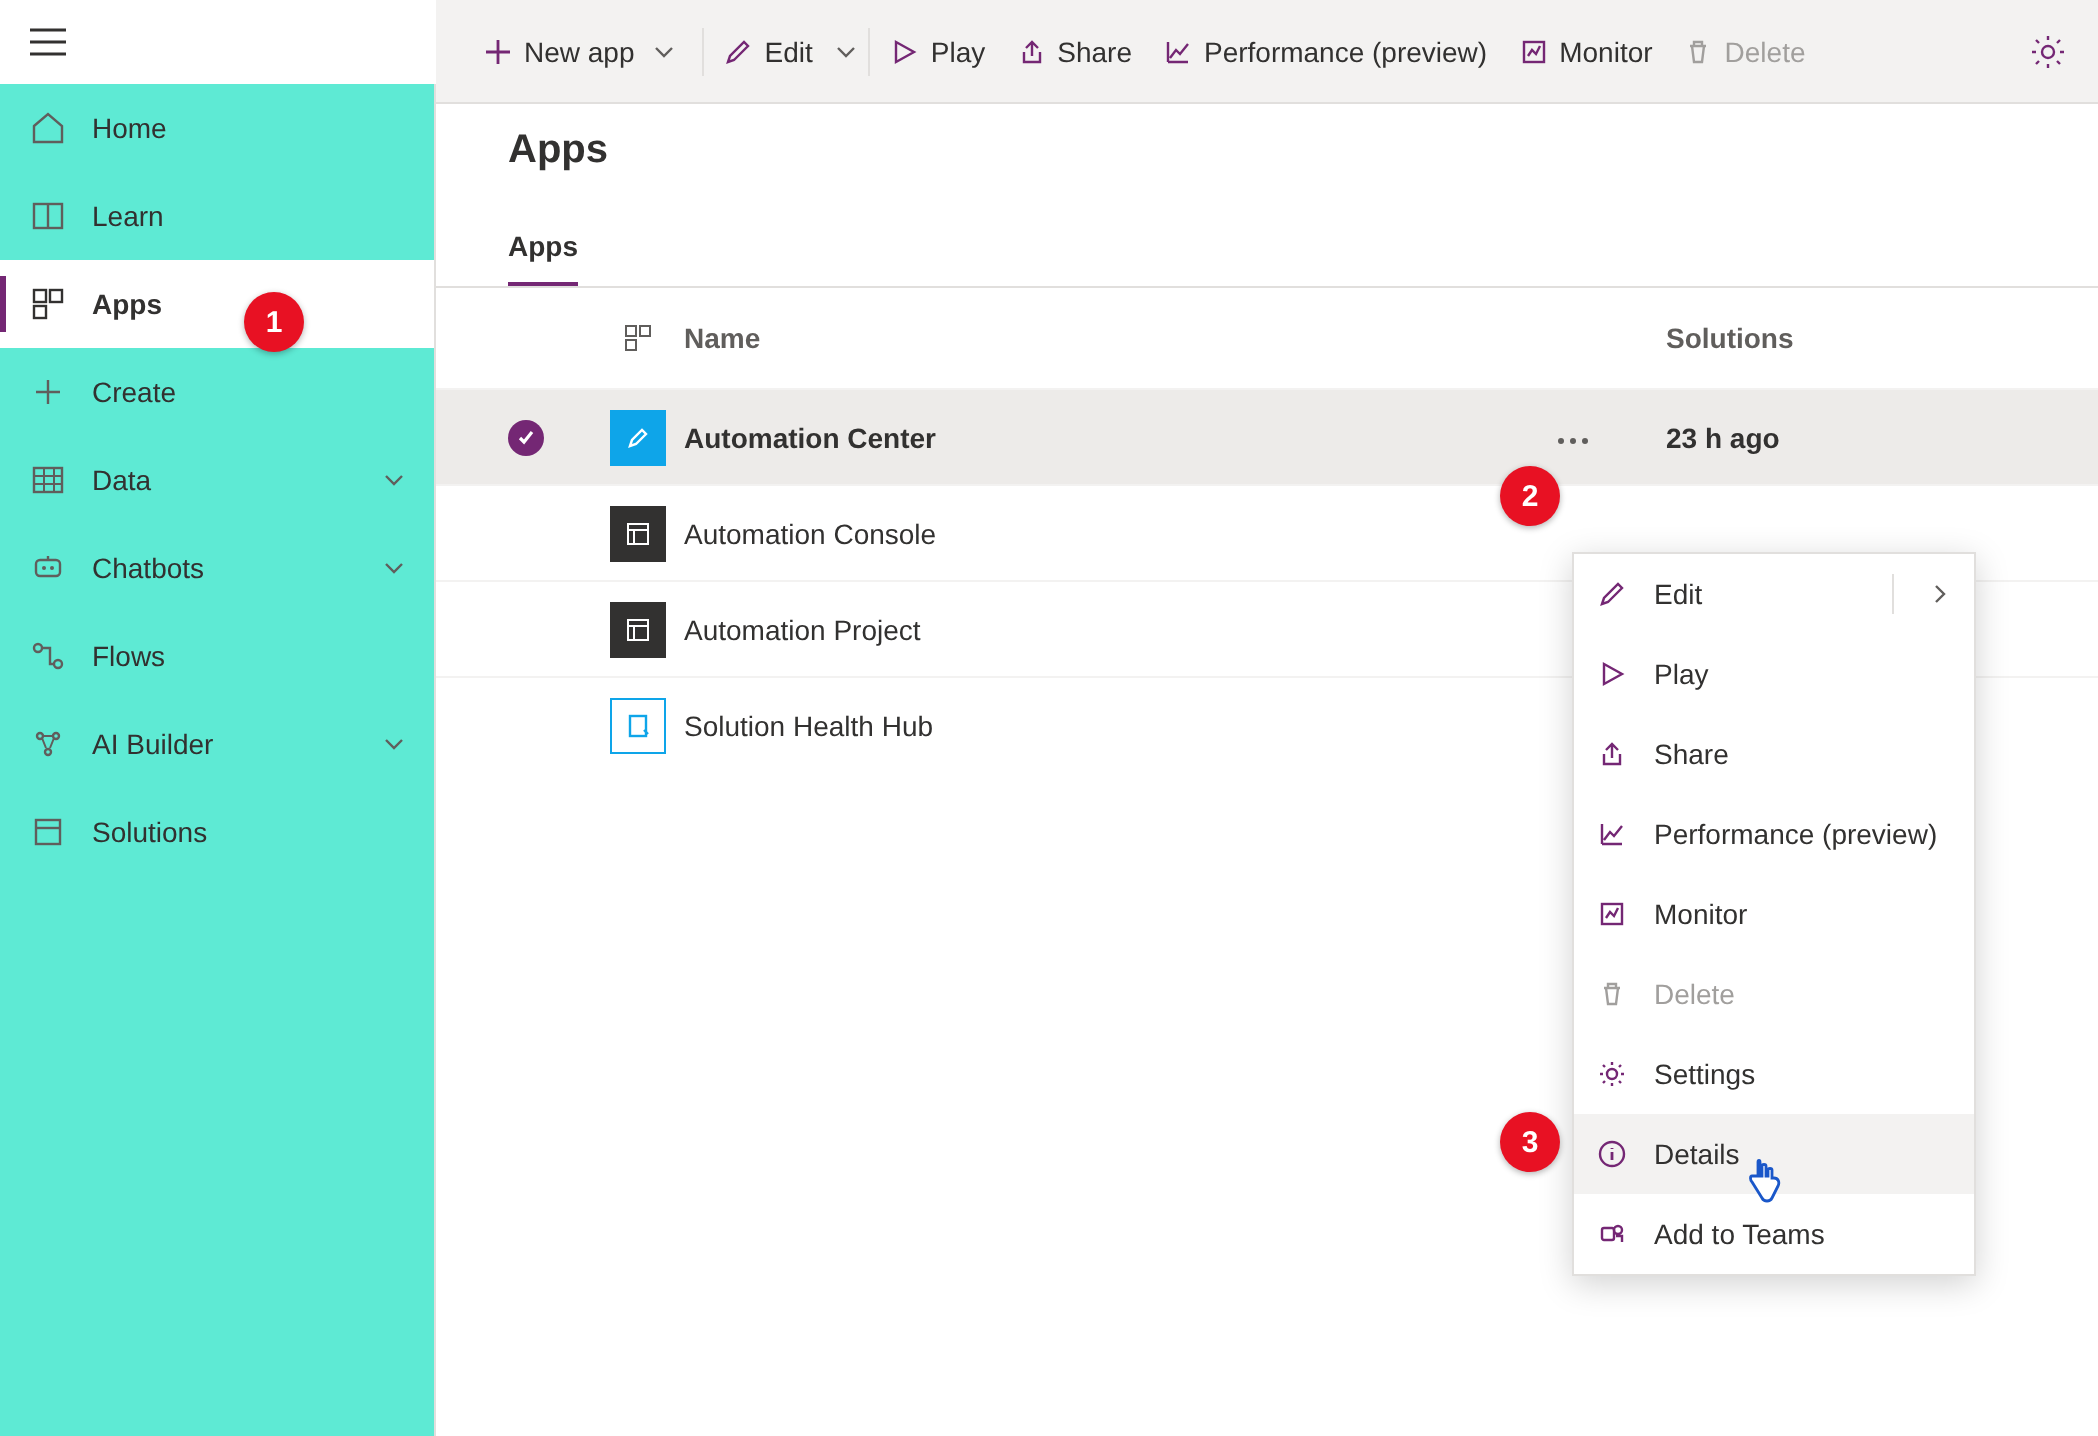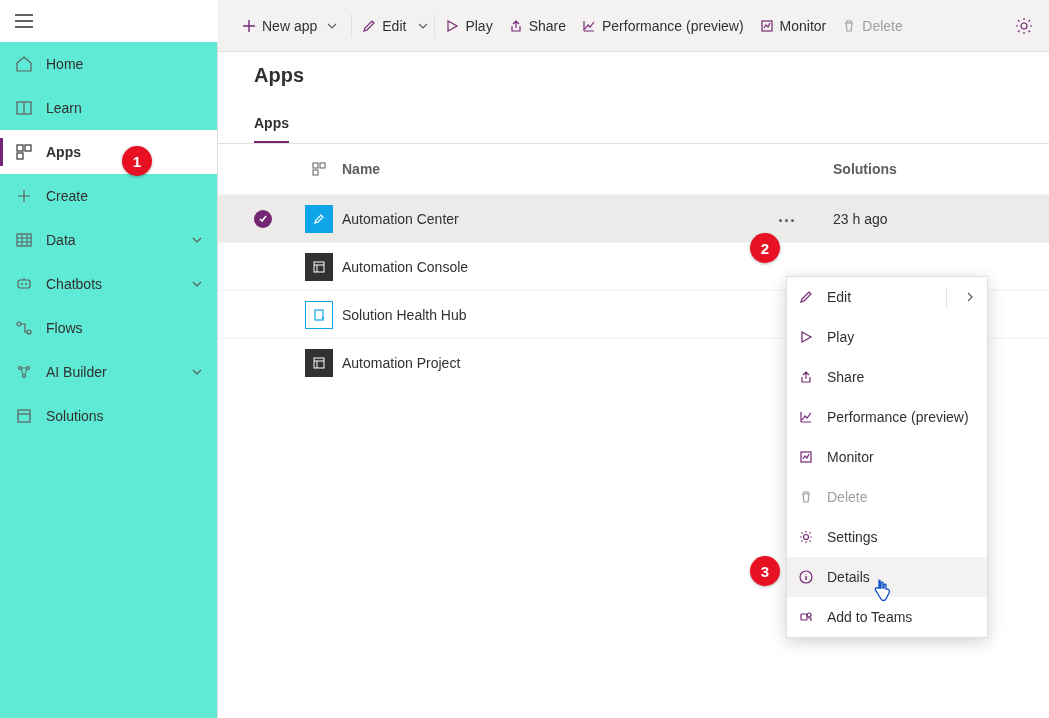--- a/index.html
+++ b/index.html
@@ -124,21 +124,21 @@
     .col-more { width:60px; }
     .col-mod { width:180px; }
     .row {
       display:flex; align-items:center;
       height:48px;
       padding: 0 36px;
       border-top: 1px solid #f3f2f1;
     }
     .row.selected {
       background:#edebe9;
-      font-weight:400;
+      font-weight:700;
     }
     .app-icon {
       width:28px; height:28px;
       display:flex; align-items:center; justify-content:center;
       font-size:14px;
     }
     .more-dots { color:#605e5c; cursor:pointer; display:inline-flex; gap:3px; padding:6px; }
     .more-dots span { width:3px; height:3px; border-radius:50%; background:#605e5c; }
     
     .check-circle {
@@ -438,46 +438,46 @@
         </div>
       </div>
     <div class="col-name">Automation Console</div>
     <div class="col-more"></div>
     <div class="col-mod"></div>
   </div>
 
   <div class="row">
     <div class="col-check"></div>
     <div class="col-icon">
+        <div class="app-icon" style="background:#323130">
+          <svg width="14" height="14" viewBox="0 0 14 14" fill="none">
+            <rect x="2" y="2" width="10" height="10" stroke="#fff" stroke-width="1"></rect>
+            <path d="M2 5h10M5 5v7" stroke="#fff" stroke-width="1"></path>
+          </svg>
+        </div>
+      </div>
+    <div class="col-name">Automation Project</div>
+    <div class="col-more"></div>
+    <div class="col-mod"></div>
+  </div>
+
+  <div class="row">
+    <div class="col-check"></div>
+    <div class="col-icon">
         <div class="app-icon" style="border:1.5px solid #0ea5e9">
           <svg width="14" height="14" viewBox="0 0 14 14" fill="none">
             <rect x="3" y="2" width="8" height="10" stroke="#0ea5e9" stroke-width="1.2"></rect>
             <path d="M10 9l2 2" stroke="#0ea5e9" stroke-width="1.2"></path>
           </svg>
         </div>
       </div>
     <div class="col-name">Solution Health Hub</div>
     <div class="col-more"></div>
     <div class="col-mod"></div>
   </div>
-
-  <div class="row">
-    <div class="col-check"></div>
-    <div class="col-icon">
-        <div class="app-icon" style="background:#323130">
-          <svg width="14" height="14" viewBox="0 0 14 14" fill="none">
-            <rect x="2" y="2" width="10" height="10" stroke="#fff" stroke-width="1"></rect>
-            <path d="M2 5h10M5 5v7" stroke="#fff" stroke-width="1"></path>
-          </svg>
-        </div>
-      </div>
-    <div class="col-name">Automation Project</div>
-    <div class="col-more"></div>
-    <div class="col-mod"></div>
-  </div>
 </div>
 
 <div class="context-menu">
   <div class="menu-item">
     <span class="micon">
         <svg width="14" height="14" viewBox="0 0 14 14" fill="none">
           <path d="M2 12l1-3 7-7 2 2-7 7-3 1z" stroke="#742774" stroke-width="1.2"></path>
         </svg>
       </span>
     <span>Edit</span>

